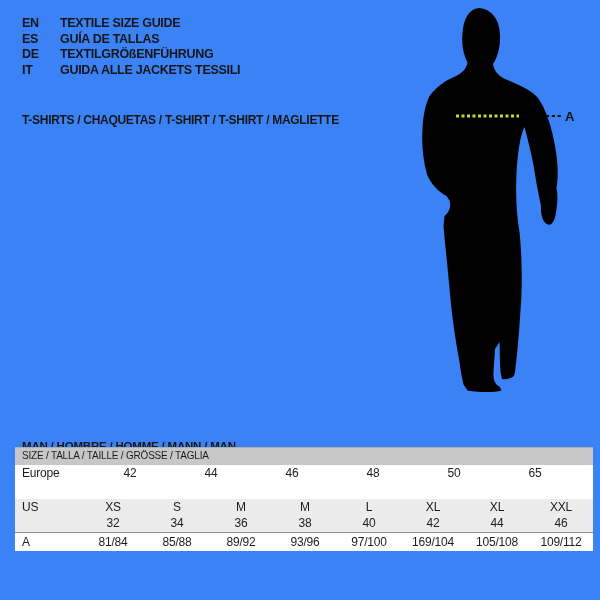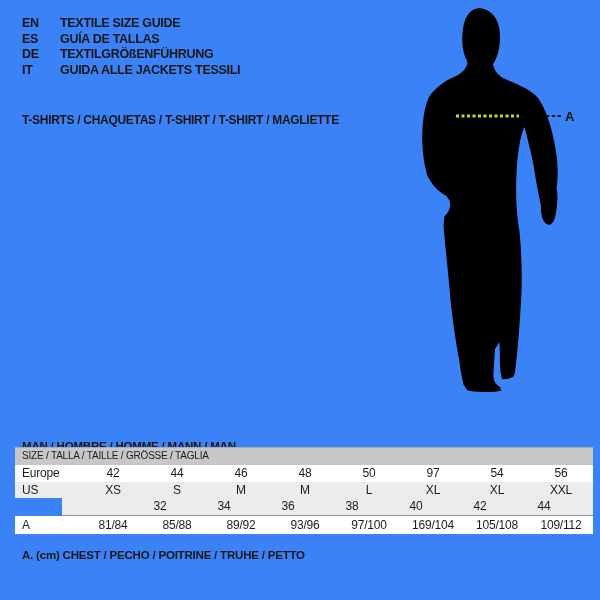--- a/index.html
+++ b/index.html
@@ -18,23 +18,23 @@
   .figure{position:absolute;left:405px;top:4px;width:175px;height:400px;}
   .figure svg{display:block;width:100%;height:100%;}
   
   .man-line{position:absolute;left:22px;top:422px;font-weight:700;font-size:11.5px;letter-spacing:-0.2px;margin-top:18px;}
   
   .size-table{position:absolute;left:15px;top:447px;width:578px;border-top:1px solid #adadad;font-size:12px;letter-spacing:-0.2px;color:#1c1c1c;}
   .st-header{height:17px;line-height:15px;background:#c7c7c7;padding-left:7px;font-size:10px;}
   .st-row{display:grid;grid-template-columns:66px repeat(8,64px);}
   .st-row .lbl{text-align:left;padding-left:7px;}
   .st-cell{text-align:center;}
-  .r-europe{height:17px;line-height:17px;background:#ffffff;}
+  .r-europe{height:34px;line-height:17px;background:#ffffff;gap:17px;}
   .r-us{height:16px;line-height:16px;background:#ececec;}
-  .r-num{height:17px;line-height:17px;background:#ececec;border-bottom:1px solid #8f8f8f;margin-left:47px;}
+  .r-num{height:17px;line-height:17px;background:#ececec;border-bottom:1px solid #8f8f8f;}
   .r-a{height:18px;line-height:18px;background:#ffffff;}
   
   .footnote{position:absolute;left:22px;top:549px;font-weight:700;font-size:11.5px;letter-spacing:-0.2px;}
 </style>
 </head>
 <body>
 
 <div class="canvas">
 
   <div class="lang-block">
@@ -114,21 +114,21 @@
   <div class="size-table">
     <div class="st-header">SIZE / TALLA / TAILLE / GRÖSSE / TAGLIA</div>
 
     <div class="st-row r-europe">
       <span class="lbl">Europe</span>
       <span class="st-cell">42</span>
       <span class="st-cell">44</span>
       <span class="st-cell">46</span>
       <span class="st-cell">48</span>
       <span class="st-cell">50</span>
-      <span class="st-cell">97</span>
+      <span class="st-cell">65</span>
       <span class="st-cell">54</span>
       <span class="st-cell">56</span>
     </div>
 
     <div class="st-row r-us">
       <span class="lbl">US</span>
       <span class="st-cell">XS</span>
       <span class="st-cell">S</span>
       <span class="st-cell">M</span>
       <span class="st-cell">M</span>
@@ -156,15 +156,14 @@
       <span class="st-cell">85/88</span>
       <span class="st-cell">89/92</span>
       <span class="st-cell">93/96</span>
       <span class="st-cell">97/100</span>
       <span class="st-cell">169/104</span>
       <span class="st-cell">105/108</span>
       <span class="st-cell">109/112</span>
     </div>
   </div>
 
-  <div class="footnote">A. (cm) CHEST / PECHO / POITRINE / TRUHE / PETTO</div>
 
 </div>
 
 </body></html>

